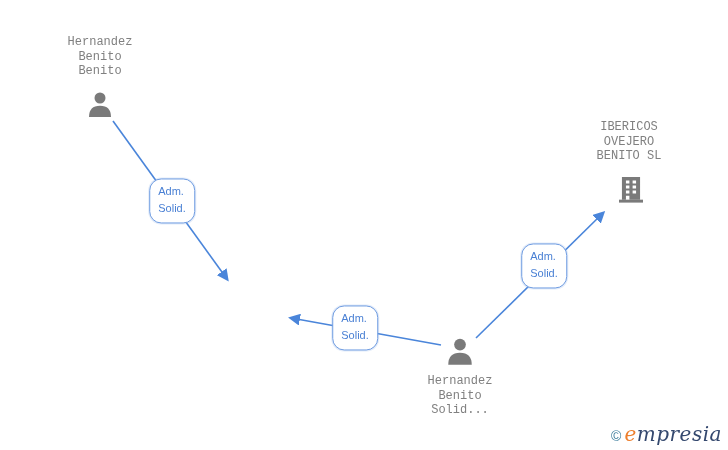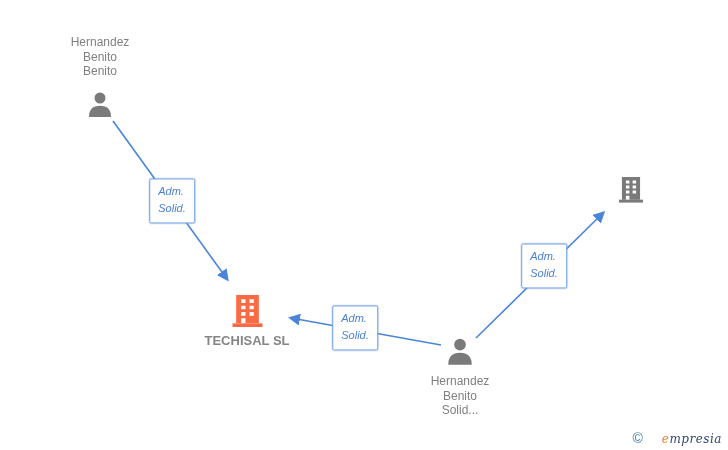--- a/index.html
+++ b/index.html
@@ -8,50 +8,49 @@
     width:728px;height:450px;
     background:#ffffff;
     overflow:hidden;
     font-family:"Liberation Sans", sans-serif;
   }
   .edges-layer{position:absolute;left:0;top:0;width:728px;height:450px;}
   .node{position:absolute;transform:translate(-50%,-50%);display:flex;flex-direction:column;align-items:center;}
   .node-label{
     color:#808080;font-size:12px;line-height:1.22;text-align:center;white-space:nowrap;
   }
-  .node-label span{display:block;}
+  .node-label span{display:block;font-family:Liberation Mono, monospace;}
   .person-icon-svg{width:30px;height:30px;}
   .person-fill{fill:#7a7a7a;}
   .building-svg-orange{width:40px;height:40px;}
   .building-svg-gray{width:32px;height:32px;}
   .b-orange{fill:#f96a45;}
   .b-gray{fill:#7a7a7a;}
   .company-name{
     color:#858585;font-size:13px;font-weight:bold;letter-spacing:0px;
     text-align:center;white-space:nowrap;margin-top:3px;
   }
   .edge-box{
     position:absolute;transform:translate(-50%,-50%);
     background:#ffffff;
     border:1.5px solid #6f9ce1;
-    border-radius:2px;
+    border-radius:12px;
     padding:4px 8px 5px 8px;
     color:#4a80d4;
     font-size:11px;line-height:1.55;
     box-shadow:0 0 0 1px rgba(140,175,230,0.25);
-    font-style:italic;
   }
   .edge-box span{display:block;}
   .footer-logo{
     position:absolute;right:6px;bottom:4px;
     display:flex;align-items:baseline;gap:3px;
     font-family:"DejaVu Serif", serif;
   }
   .copy-sign{color:#3f7f9e;font-size:14px;font-family:"Liberation Sans",sans-serif;}
-  .brand{font-style:italic;font-size:12px;letter-spacing:0.5px;margin-left:16px;}
+  .brand{font-style:italic;font-size:20px;letter-spacing:0.5px;}
   .brand .b-init{color:#ee7f2d;}
   .brand .b-rest{color:#34486e;}
 </style>
 </head>
 <body>
 
 <div class="canvas">
 
   <svg class="edges-layer" width="728" height="450" viewBox="0 0 728 450">
     <defs>
@@ -71,42 +70,42 @@
       <span>Benito</span>
     </div>
   </div>
   <div class="node" style="left:100px;top:105px;">
     <svg class="person-icon-svg" viewBox="0 0 24 24">
       <circle class="person-fill" cx="12" cy="6.4" r="4.4"></circle>
       <path class="person-fill" d="M3.2 21.5 q0 -9 8.8 -9 q8.8 0 8.8 9 z"></path>
     </svg>
   </div>
 
-  <div class="node" style="left:247px;top:319px;">
-    <svg class="building-svg-orange" viewBox="0 0 24 24">
-      <path class="b-orange" d="M5.2 3 h13.6 v17 h-13.6 z M8.2 5.6 h2.6 v2.2 h-2.6 z M13.2 5.6 h2.6 v2.2 h-2.6 z M8.2 9.4 h2.6 v2.2 h-2.6 z M13.2 9.4 h2.6 v2.2 h-2.6 z M8.2 13.2 h2.6 v2.2 h-2.6 z M13.2 13.2 h2.6 v2.2 h-2.6 z M8.2 17 h2.6 v3 h-2.6 z" fill-rule="evenodd"></path>
-      <rect class="b-orange" x="3" y="20" width="18" height="2.2"></rect>
-    </svg>
-    <div class="company-name">TECHISAL SL</div>
-  </div>
 
   <div class="node" style="left:460px;top:352px;">
     <svg class="person-icon-svg" style="width:32px;height:32px;" viewBox="0 0 24 24">
       <circle class="person-fill" cx="12" cy="6.4" r="4.4"></circle>
       <path class="person-fill" d="M3.2 21.5 q0 -9 8.8 -9 q8.8 0 8.8 9 z"></path>
     </svg>
   </div>
   <div class="node" style="left:460px;top:396px;">
     <div class="node-label">
       <span>Hernandez</span>
       <span>Benito</span>
       <span>Solid...</span>
     </div>
   </div>
 
+  <div class="node" style="left:629px;top:142px;">
+    <div class="node-label">
+      <span>IBERICOS</span>
+      <span>OVEJERO</span>
+      <span>BENITO SL</span>
+    </div>
+  </div>
   <div class="node" style="left:631px;top:189px;">
     <svg class="building-svg-gray" viewBox="0 0 24 24">
       <path class="b-gray" d="M5.2 3 h13.6 v17 h-13.6 z M8.2 5.6 h2.6 v2.2 h-2.6 z M13.2 5.6 h2.6 v2.2 h-2.6 z M8.2 9.4 h2.6 v2.2 h-2.6 z M13.2 9.4 h2.6 v2.2 h-2.6 z M8.2 13.2 h2.6 v2.2 h-2.6 z M13.2 13.2 h2.6 v2.2 h-2.6 z M8.2 17 h2.6 v3 h-2.6 z" fill-rule="evenodd"></path>
       <rect class="b-gray" x="3" y="20" width="18" height="2.2"></rect>
     </svg>
   </div>
 
   <div class="edge-box" style="left:172px;top:201px;">
     <span>Adm.</span>
     <span>Solid.</span>

